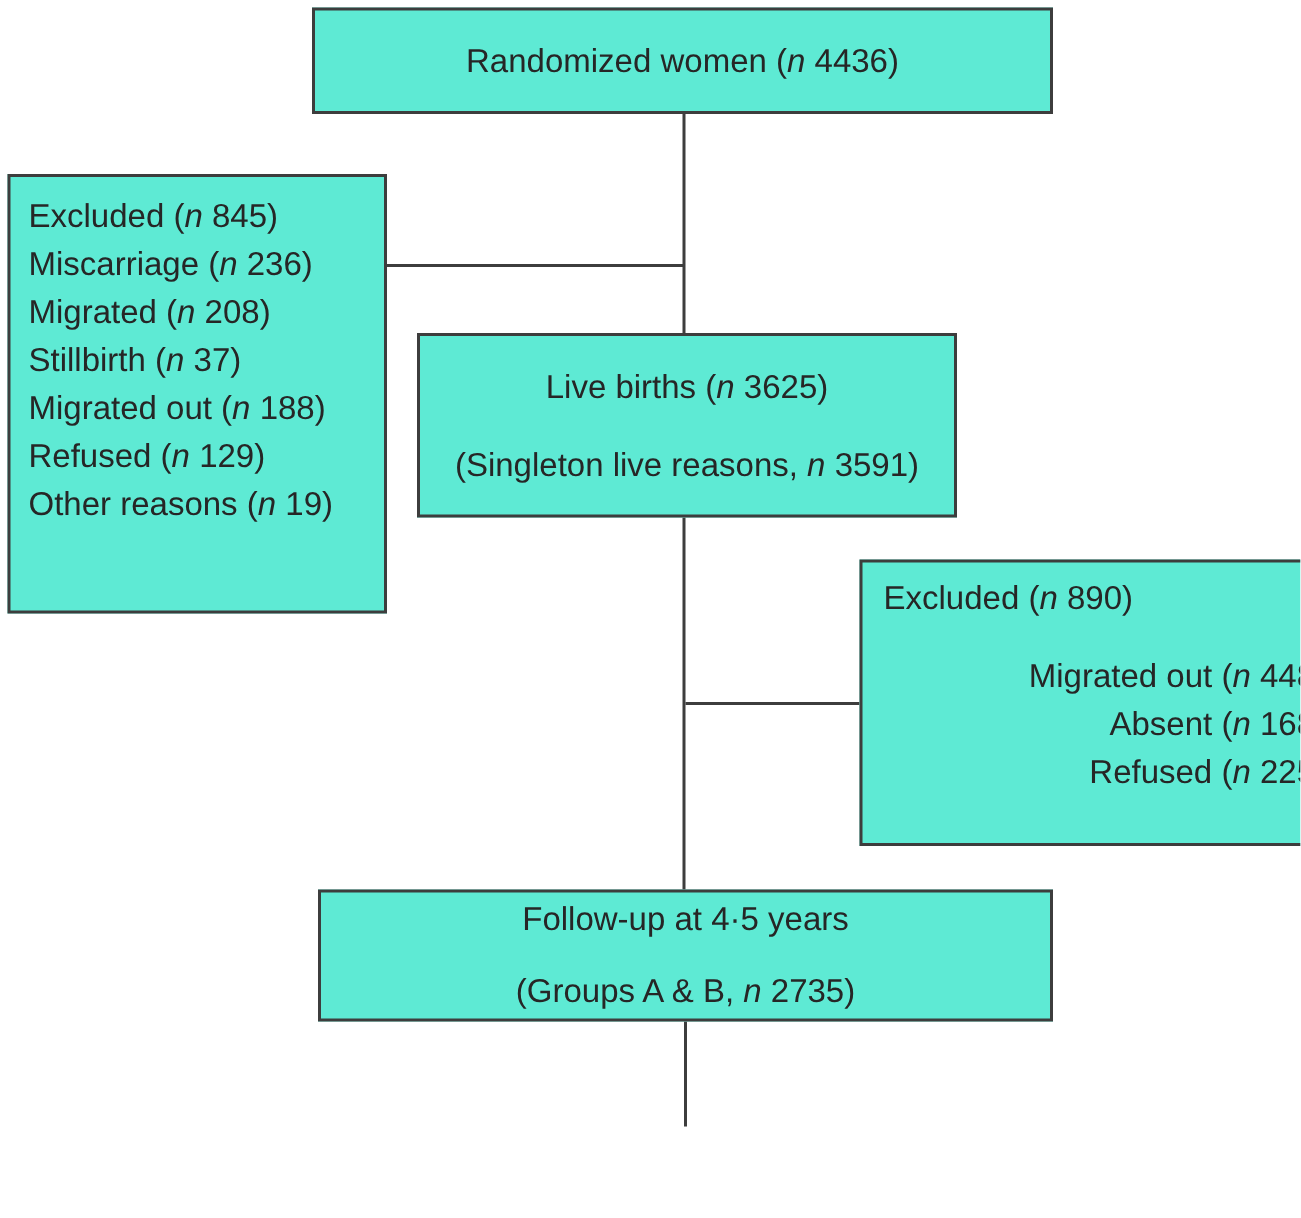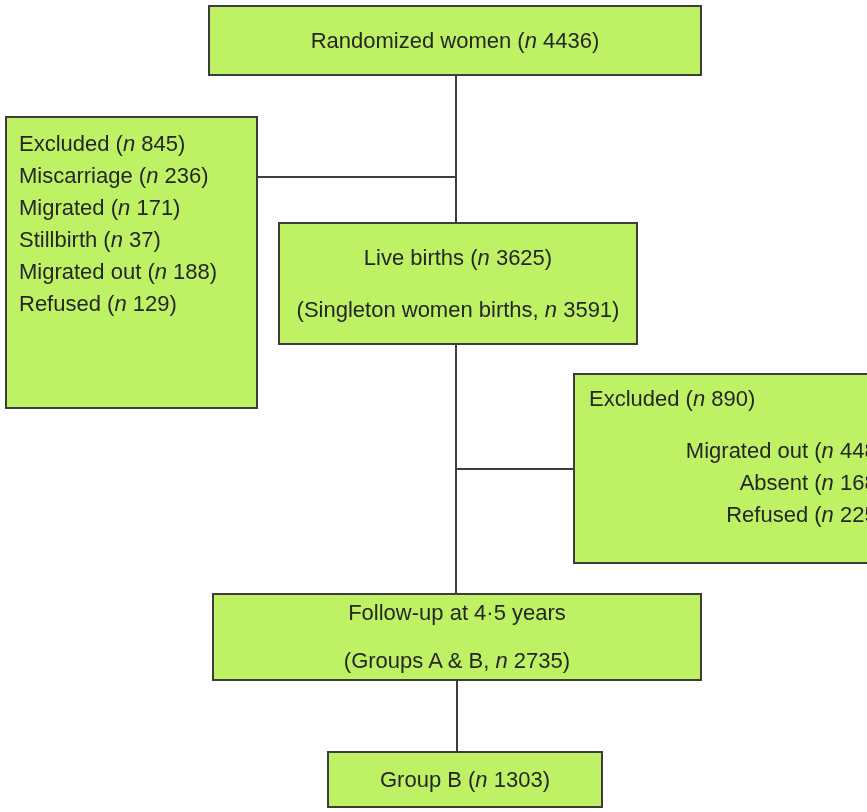--- a/index.html
+++ b/index.html
@@ -14,21 +14,21 @@
     background: #ffffff;
     font-family: "Liberation Sans", "DejaVu Sans", sans-serif;
     font-size: 22px;
     color: #262626;
     overflow: hidden;
   }
   .box {
     position: absolute;
     box-sizing: border-box;
     border: 2px solid #3d3d3d;
-    background: #bef264;
+    background: #5eead4;
   }
   .box.centered {
     display: flex;
     flex-direction: column;
     justify-content: center;
     align-items: center;
     text-align: center;
   }
   .row { line-height: 28px; white-space: nowrap; }
   .list-box .row { line-height: 32px; }
@@ -70,43 +70,41 @@
   <div class="vline" id="conn-v-bottom"></div>
 
   <div class="box centered" id="box-randomized">
     <div class="row"><span>Randomized women (</span><span class="nit">n</span><span> 4436)</span></div>
   </div>
 
   <div class="box list-box" id="box-excluded-left">
     <div class="row"><span>Excluded (</span><span class="nit">n</span><span> 845)</span></div>
     <div class="list">
       <div class="row"><span>Miscarriage (</span><span class="nit">n</span><span> 236)</span></div>
-      <div class="row"><span>Migrated (</span><span class="nit">n</span><span> 171)</span></div>
+      <div class="row"><span>Migrated (</span><span class="nit">n</span><span> 208)</span></div>
       <div class="row"><span>Stillbirth (</span><span class="nit">n</span><span> 37)</span></div>
       <div class="row"><span>Migrated out (</span><span class="nit">n</span><span> 188)</span></div>
       <div class="row"><span>Refused (</span><span class="nit">n</span><span> 129)</span></div>
+      <div class="row"><span>Other reasons (</span><span class="nit">n</span><span> 19)</span></div>
     </div>
   </div>
 
   <div class="box centered" id="box-live-births">
     <div class="row"><span>Live births (</span><span class="nit">n</span><span> 3625)</span></div>
-    <div class="row"><span>(Singleton women births, </span><span class="nit">n</span><span> 3591)</span></div>
+    <div class="row"><span>(Singleton live reasons, </span><span class="nit">n</span><span> 3591)</span></div>
   </div>
 
   <div class="box list-box" id="box-excluded-right">
     <div class="row"><span>Excluded (</span><span class="nit">n</span><span> 890)</span></div>
     <div class="list">
       <div class="row"><span>Migrated out (</span><span class="nit">n</span><span> 448)</span></div>
       <div class="row"><span>Absent (</span><span class="nit">n</span><span> 168)</span></div>
       <div class="row"><span>Refused (</span><span class="nit">n</span><span> 225)</span></div>
     </div>
   </div>
 
   <div class="box centered" id="box-followup">
     <div class="row"><span>Follow-up at 4·5 years</span><span class="nit"></span><span></span></div>
     <div class="row"><span>(Groups A &amp; B, </span><span class="nit">n</span><span> 2735)</span></div>
   </div>
 
-  <div class="box centered" id="box-group-b">
-    <div class="row"><span>Group B (</span><span class="nit">n</span><span> 1303)</span></div>
-  </div>
 
 </div>
 
 </body></html>

